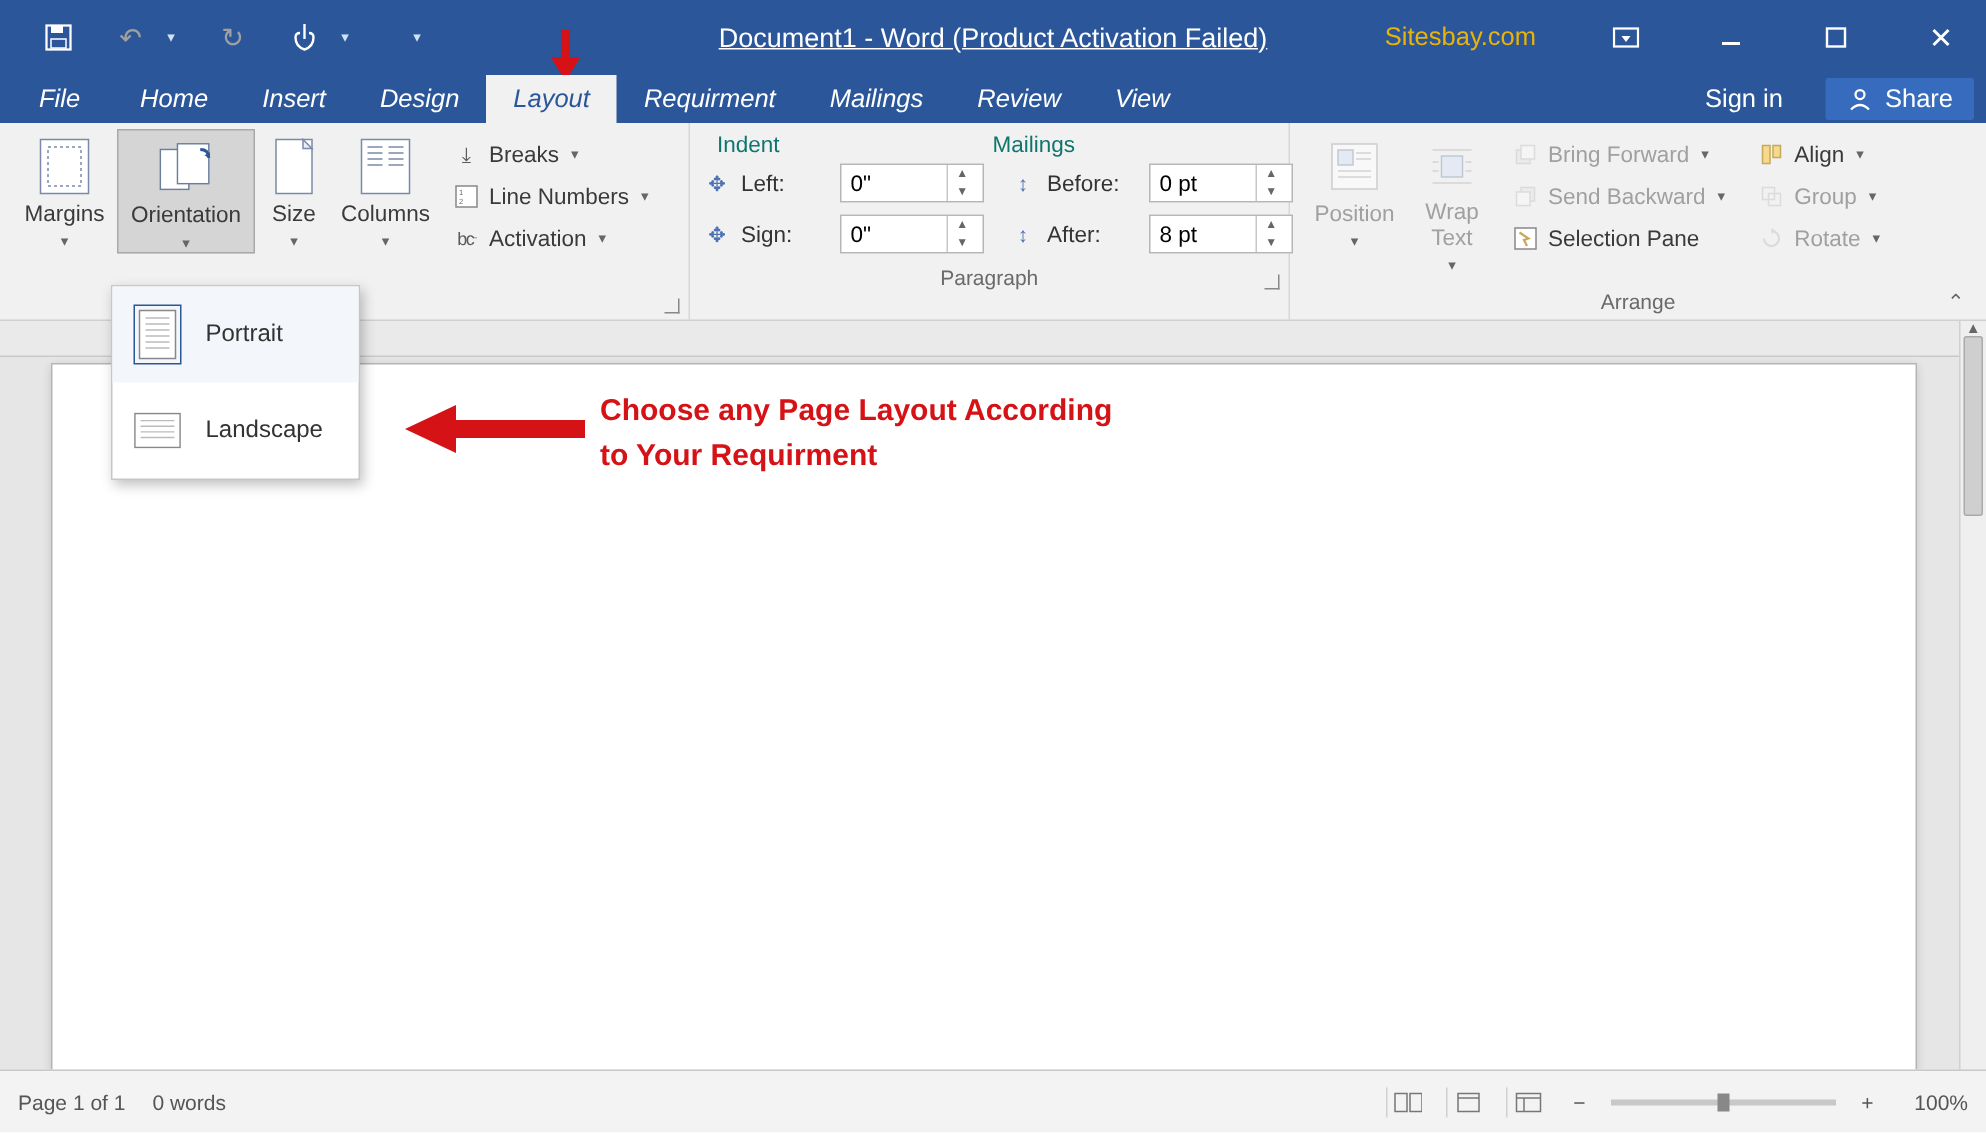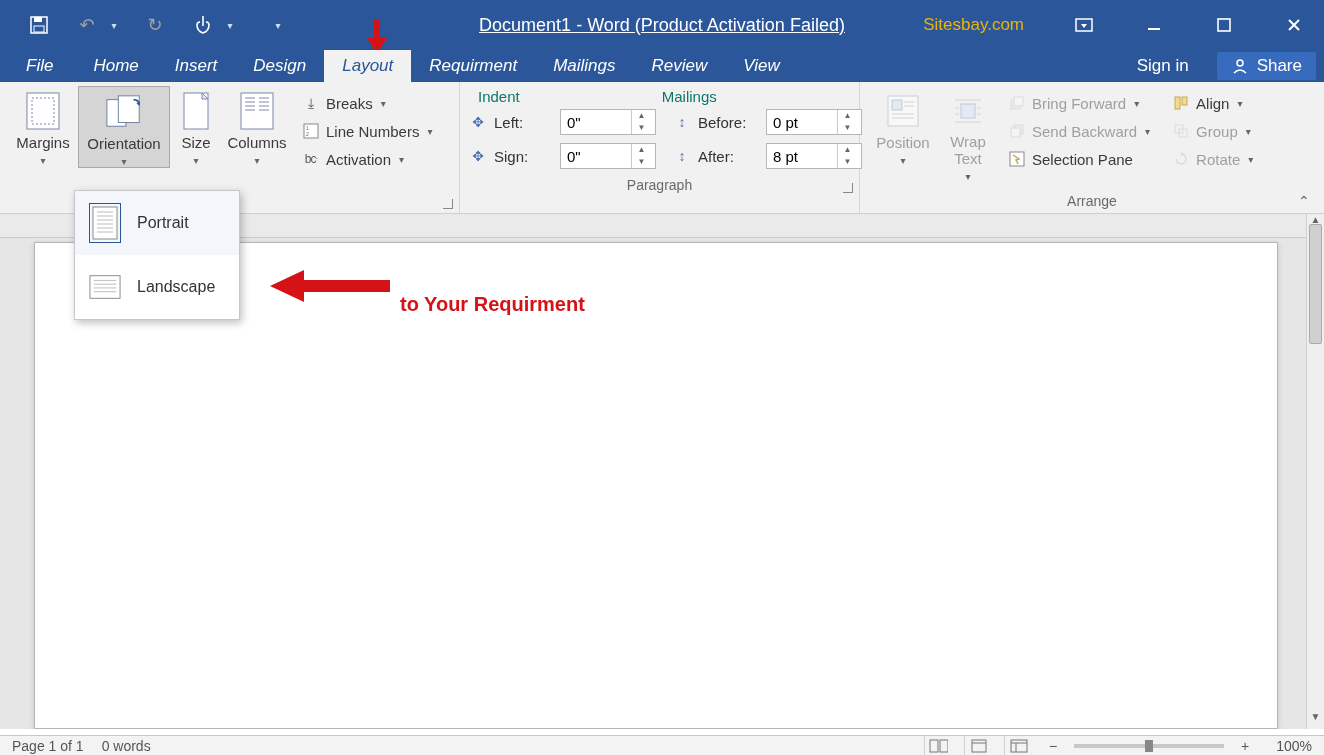--- a/index.html
+++ b/index.html
@@ -77,21 +77,21 @@
   .orient-item.sel .oic { border: 1px solid #2b579a; padding:1px;}
   .oic { width: 32px; height: 40px; display:flex; align-items:center; justify-content:center;}
   .oic.portrait svg{ width:26px; height:34px;}
   .oic.landscape svg{ width:34px; height:26px;}
 
   
   .anno-arrow { position: absolute; top: 268px; left: 270px; z-index: 60;}
   .anno-text  { position: absolute; top: 259px; left: 400px; color: #d51216; font-weight: 700; font-size: 20px; line-height: 1.5; z-index: 60; }
 
   
-  .status { position: absolute; bottom: 0; left: 0; right: 0; height: 20px; background: #f3f3f3; border-top: 1px solid #c8c8c8; display: flex; align-items: center; font-size: 14px; color: #555; }
+  .status { position: absolute; bottom: 0; left: 0; right: 0; height: 42px; background: #f3f3f3; border-top: 1px solid #c8c8c8; display: flex; align-items: center; font-size: 14px; color: #555; }
   .status .left { display:flex; gap: 18px; padding-left: 12px;}
   .status .right { margin-left: auto; display:flex; align-items:center; gap: 12px; padding-right: 12px;}
   .viewbtn { width: 28px; height: 20px; display:flex; align-items:center; justify-content:center; border-left:1px solid #d0d0d0; padding:0 4px; color:#666;}
   .zoom-slider { width: 150px; height: 4px; background:#c8c8c8; position:relative; }
   .zoom-slider .knob{ position:absolute; left:50%; top:-4px; width:8px; height:12px; background:#888; transform:translateX(-50%);}
   .zoom-label { width:46px; text-align:right;}
   .zbtn{ width:18px; text-align:center; cursor:pointer;}
 
   svg { display:block; }
 </style>
@@ -466,21 +466,21 @@
     </span>
     <span>Landscape</span>
   </div>
 </div>
 
 <svg class="anno-arrow" width="120" height="36">
   <rect x="30" y="12" width="90" height="12" fill="#d51216"></rect>
   <path d="M0 18 L34 2 L34 34 Z" fill="#d51216"></path>
 </svg>
 <div class="anno-text">
-  <br>
+  <span>Choose any Page Layout According</span><br>
   <span>to Your Requirment</span>
 </div>
 
 <div class="status">
   <div class="left">
     <span>Page 1 of 1</span>
     <span>0 words</span>
   </div>
   <div class="right">
     <span class="viewbtn">

